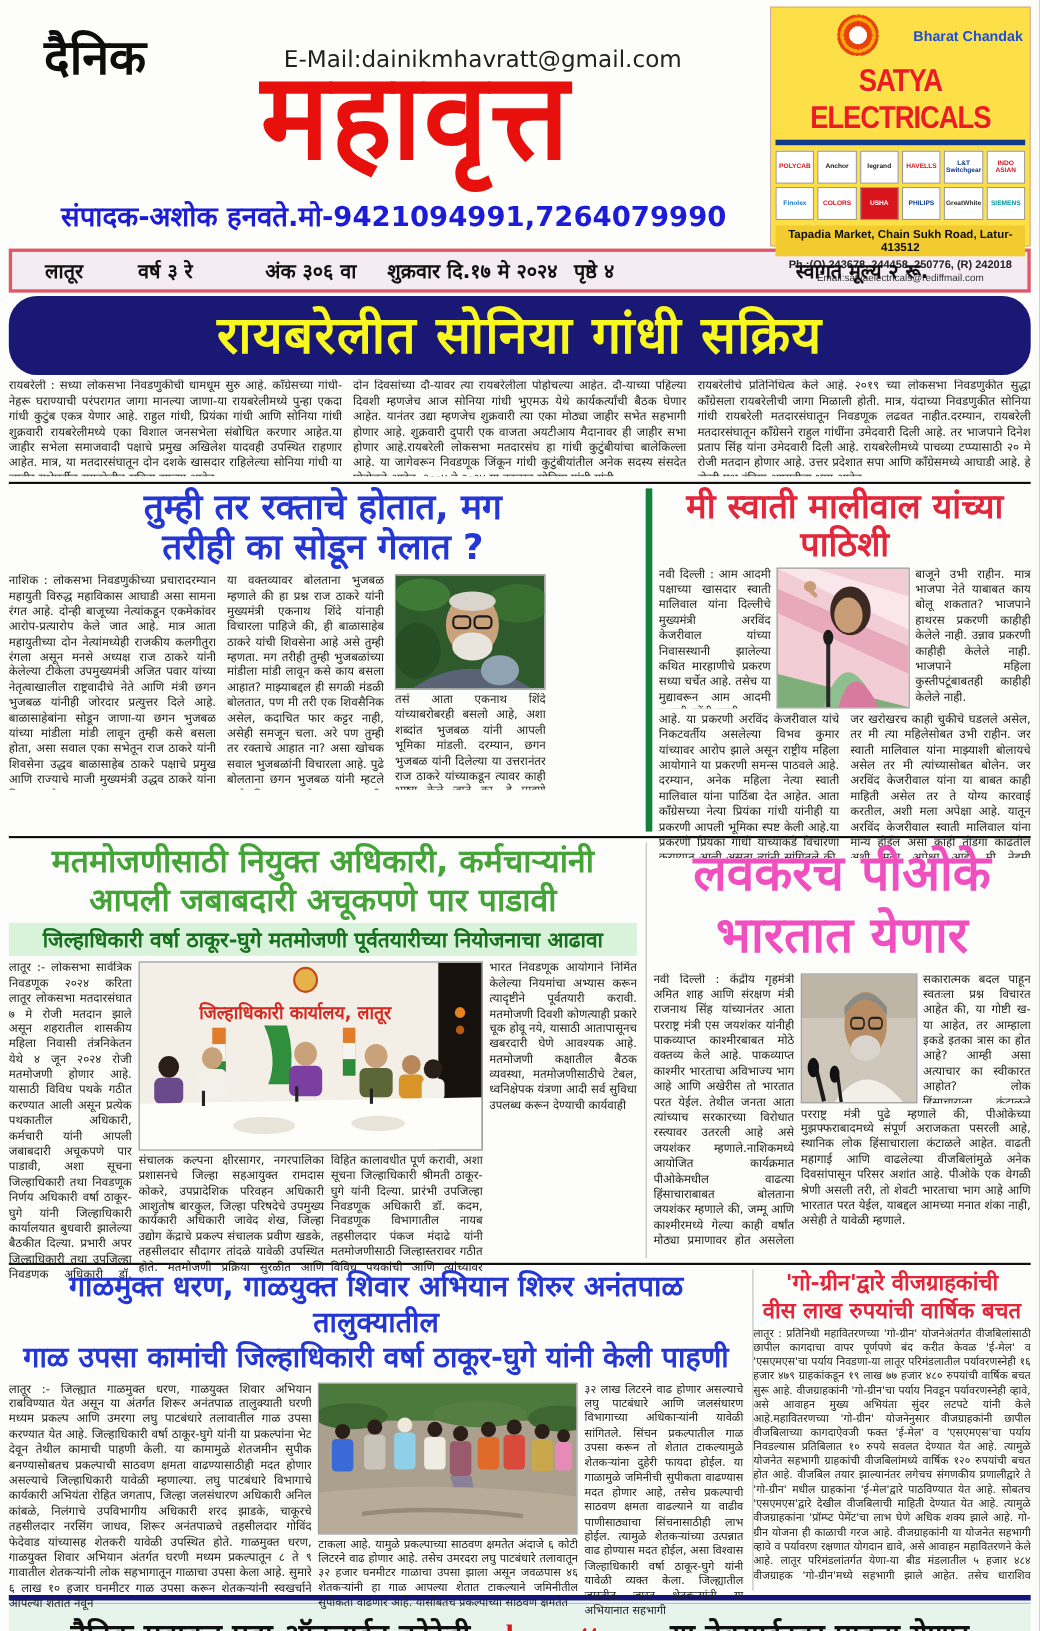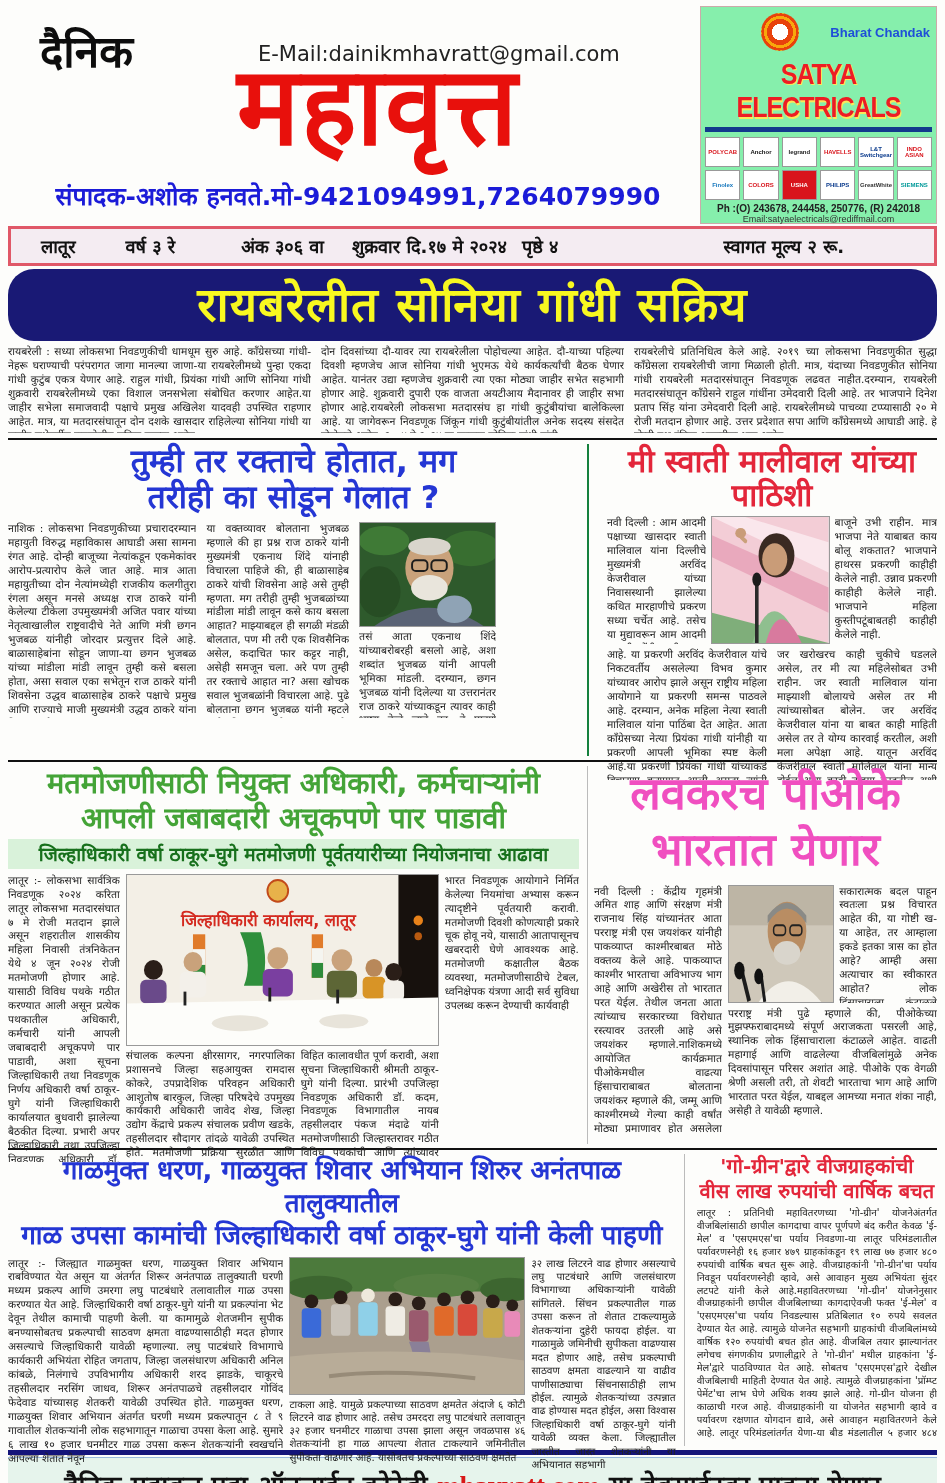--- a/index.html
+++ b/index.html
@@ -7,21 +7,21 @@
   .page { width:945px; min-height:1483px; margin:0 auto; background:#fdfdfb; color:#1c1c1c; padding:6px 8px; position:relative; }
 
   
   .masthead { display:flex; height:218px; }
   .mast-left { flex:1; position:relative; }
   .daily { position:absolute; left:32px; top:14px; font-size:44px; font-weight:bold; color:#0d0d0d; }
   .mast-email { position:absolute; left:250px; top:36px; font-size:21px; color:#222; }
   .mast-title { position:absolute; left:90px; top:48px; width:560px; text-align:center; font-size:104px; line-height:1; font-weight:bold; color:#e8100c; letter-spacing:2px; transform:scaleY(1.05); }
   .mast-editor { position:absolute; left:40px; top:172px; width:620px; text-align:center; font-size:25px; font-weight:bold; color:#1b1bd8; }
   
-  .ad { width:237px; background:#86efac; border:1px solid #caa; padding:3px 4px; font-family:"Liberation Sans", sans-serif; }
+  .ad { width:237px; background:#fde047; border:1px solid #caa; padding:3px 4px; font-family:"Liberation Sans", sans-serif; }
   .ad-top { display:flex; align-items:center; justify-content:space-between; height:44px; }
   .ad-logo { width:38px; height:38px; border-radius:50%; margin-left:56px;
      background:radial-gradient(circle at 50% 50%, #fff 0 8px, #e8420c 8px 13px, #f7a80c 13px 16px, #e8420c 16px 19px); border:2px dotted #e8420c; }
   .ad-owner { font-size:13px; font-weight:bold; color:#1f4fd8; padding-right:2px; }
   .ad-name { text-align:center; font-size:25px; font-weight:bold; color:#ed1c24; text-shadow:1px 1px 0 #fbe85a; letter-spacing:-1px; transform:scaleY(1.15); margin-top:8px; }
   .ad-bar { height:5px; background:#123a8c; margin:7px 0 5px; }
   .brand-grid { display:grid; grid-template-columns:repeat(6,1fr); gap:3px; }
   .brand { background:#fff; border:1px solid #999; height:30px; display:flex; align-items:center; justify-content:center; font-size:6px; font-weight:bold; text-align:center; overflow:hidden; }
   .b0,.b3,.b5,.b9v{color:#d8141c;} .b1{color:#111;} .b2{color:#222;} .b4{color:#0a3a8c;} .b6{color:#1878be;}
   .b7{color:#d8141c;} .b8{color:#fff;background:#d8141c;} .b9{color:#0a3a8c;} .b10{color:#333;} .b11{color:#009999;}
@@ -47,21 +47,21 @@
   .h-blue  { color:#2436d4; font-size:32px; font-weight:bold; text-align:center; line-height:1.12; }
   .h-red   { color:#e3263a; font-size:31px; font-weight:bold; text-align:center; line-height:1.1; }
   .h-green { color:#44a437; font-size:29px; font-weight:bold; text-align:center; line-height:1.2; }
   .h-pink  { color:#f04fc0; font-size:45px; font-weight:bold; text-align:center; line-height:1.25; }
   .h-blue2 { color:#2436d4; font-size:26px; font-weight:bold; text-align:center; line-height:1.25; }
   .h-red2  { color:#e3263a; font-size:20px; font-weight:bold; text-align:center; line-height:1.25; }
 
   
   .sec2 { display:flex; gap:8px; margin-top:4px; height:312px; }
   .sec2-left { width:62%; }
-  .sec2-right { width:38%; border-left:2px solid #15803d; padding-left:18px; }
+  .sec2-right { width:38%; border-left:6px solid #15803d; padding-left:6px; }
   .sec2-left .cols { margin-top:6px; }
   .s2c1{width:33%; height:196px;} .s2c2{width:25%; height:196px;} .s2pc{width:24%;} .s2c4{width:18%; height:196px;}
   .photo { display:block; border:1px solid #999; }
   .s2pc .photo svg, .photo svg { display:block; width:100%; height:100%; }
   .s2pc .ptxt { font-size:10.6px; line-height:1.32; text-align:justify; overflow:hidden; height:88px; margin-top:3px; }
   .mal-row { display:flex; gap:5px; margin-top:4px; }
   .mal-intro{width:31%; height:128px;} .mal-photo{width:37%; height:128px;} .mal-side{width:32%; height:128px;}
   .mal-cols { margin-top:4px; }
   .mal-cols .col { width:50%; height:132px; }
 
@@ -83,21 +83,21 @@
   .pok-c1 { width:38%; height:248px; }
   .pok-right { width:62%; }
   .pok-top { display:flex; gap:5px; }
   .pok-photo { width:52%; height:118px; }
   .pok-c2 { width:48%; height:118px; }
   .pok-c3 { height:122px; margin-top:4px; }
 
   
   .sec4 { display:flex; gap:8px; height:292px; }
   .sec4-left { width:72.5%; }
-  .sec4-right { width:27.5%; border-left:1px solid #bbb; padding-left:12px; }
+  .sec4-right { width:27.5%; border-left:1px solid #bbb; padding-left:0; }
   .sub-pink { background:#f6d9ef; color:#e3263a; font-size:22px; font-weight:bold; text-align:center; margin-top:2px; padding:1px 0; }
   .silt-row { display:flex; gap:6px; margin-top:5px; }
   .silt-c1 { width:42%; height:212px; }
   .silt-mid { width:36%; }
   .silt-photo { height:138px; }
   .silt-mid .ptxt { font-size:10.2px; line-height:1.3; text-align:justify; height:68px; overflow:hidden; margin-top:3px; }
   .silt-c3 { width:22%; height:212px; font-size:10.2px; }
   .gg-body { font-size:9.8px; line-height:1.32; text-align:justify; height:232px; overflow:hidden; margin-top:3px; }
 
   
@@ -136,20 +136,21 @@
         <div class="brand b3">HAVELLS</div>
         <div class="brand b4">L&amp;T Switchgear</div>
         <div class="brand b5">INDO ASIAN</div>
         <div class="brand b6">Finolex</div>
         <div class="brand b7">COLORS</div>
         <div class="brand b8">USHA</div>
         <div class="brand b9">PHILIPS</div>
         <div class="brand b10">GreatWhite</div>
         <div class="brand b11">SIEMENS</div>
       </div>
+      <div class="ad-address">Tapadia Market, Chain Sukh Road, Latur-413512</div>
       <div class="ad-phone">Ph :(O) 243678, 244458, 250776, (R) 242018</div>
       <div class="ad-email">Email:satyaelectricals@rediffmail.com</div>
     </aside>
   </header>
 
   <div class="dateline">
     <span class="dl-0">लातूर</span>
     <span class="dl-1">वर्ष ३ रे</span>
     <span class="dl-2">अंक ३०६ वा</span>
     <span class="dl-3">शुक्रवार दि.१७ मे २०२४</span>

